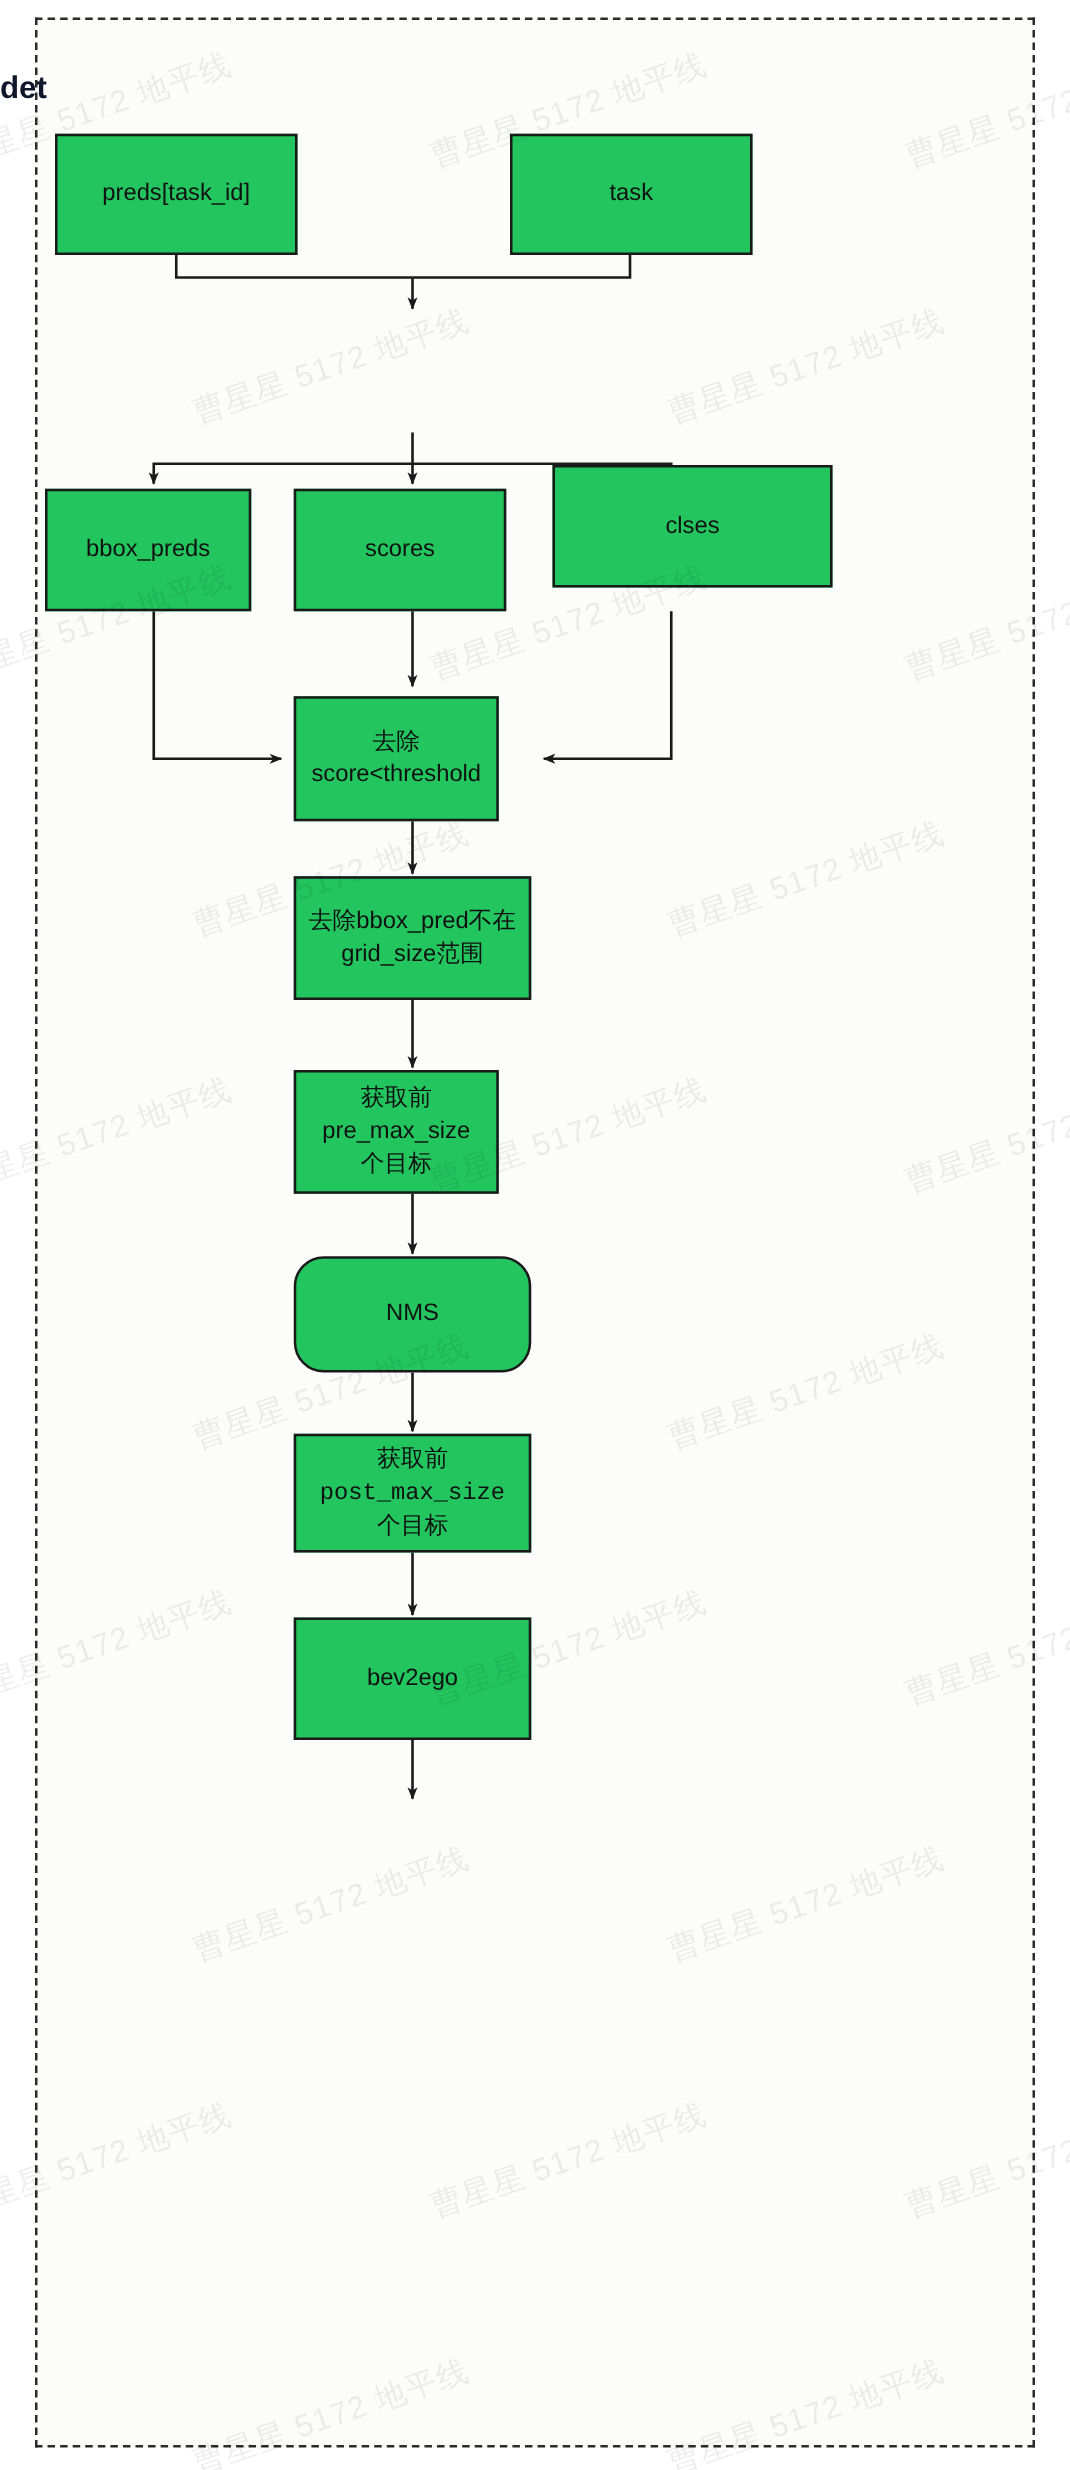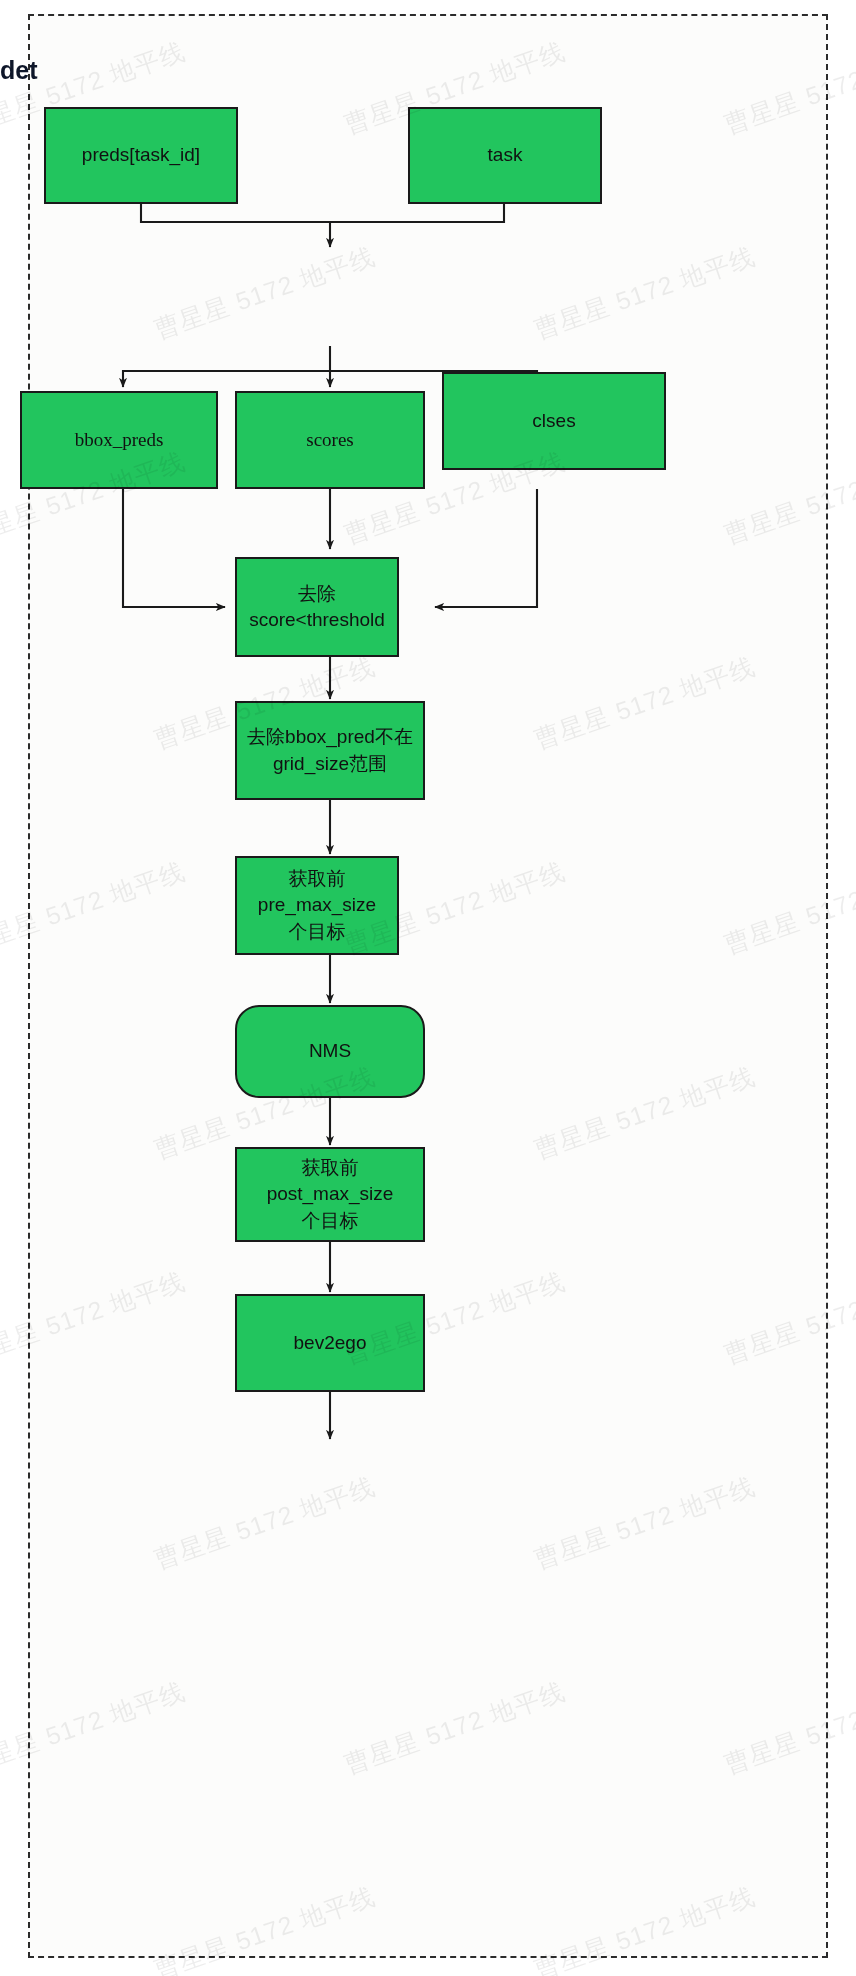--- a/index.html
+++ b/index.html
@@ -132,25 +132,25 @@
 
   <div class="node" style="left:44px;  top:107px; width:194px; height:97px;">
     <span class="label">preds[task_id]</span>
   </div>
 
   <div class="node" style="left:408px; top:107px; width:194px; height:97px;">
     <span class="label">task</span>
   </div>
 
 
-  <div class="node" style="left:20px;  top:391px; width:198px; height:98px;font-family:Liberation Serif, serif;">
+  <div class="node" style="left:36px;  top:391px; width:165px; height:98px;">
     <span class="label">bbox_preds</span>
   </div>
 
-  <div class="node" style="left:235px; top:391px; width:190px; height:98px;font-family:Liberation Serif, serif;">
+  <div class="node" style="left:235px; top:391px; width:170px; height:98px;">
     <span class="label">scores</span>
   </div>
 
   <div class="node" style="left:442px; top:372px; width:224px; height:98px;">
     <span class="label">clses</span>
   </div>
 
   <div class="node" style="left:235px; top:557px; width:164px; height:100px;">
     <span class="label">去除score&lt;threshold</span>
   </div>
@@ -162,21 +162,21 @@
 
   <div class="node" style="left:235px; top:856px; width:164px; height:99px;">
     <span class="label">获取前pre_max_size
 个目标</span>
   </div>
 
   <div class="node" style="left:235px; top:1005px; width:190px; height:93px;border-radius:24px;">
     <span class="label">NMS</span>
   </div>
 
-  <div class="node" style="left:235px; top:1147px; width:190px; height:95px;">
+  <div class="node" style="left:235px; top:1147px; width:190px; height:95px;font-family:Liberation Mono, monospace;">
     <span class="label">获取前post_max_size
 个目标</span>
   </div>
 
   <div class="node" style="left:235px; top:1294px; width:190px; height:98px;">
     <span class="label">bev2ego</span>
   </div>
 
 
   <div id="watermarks">

